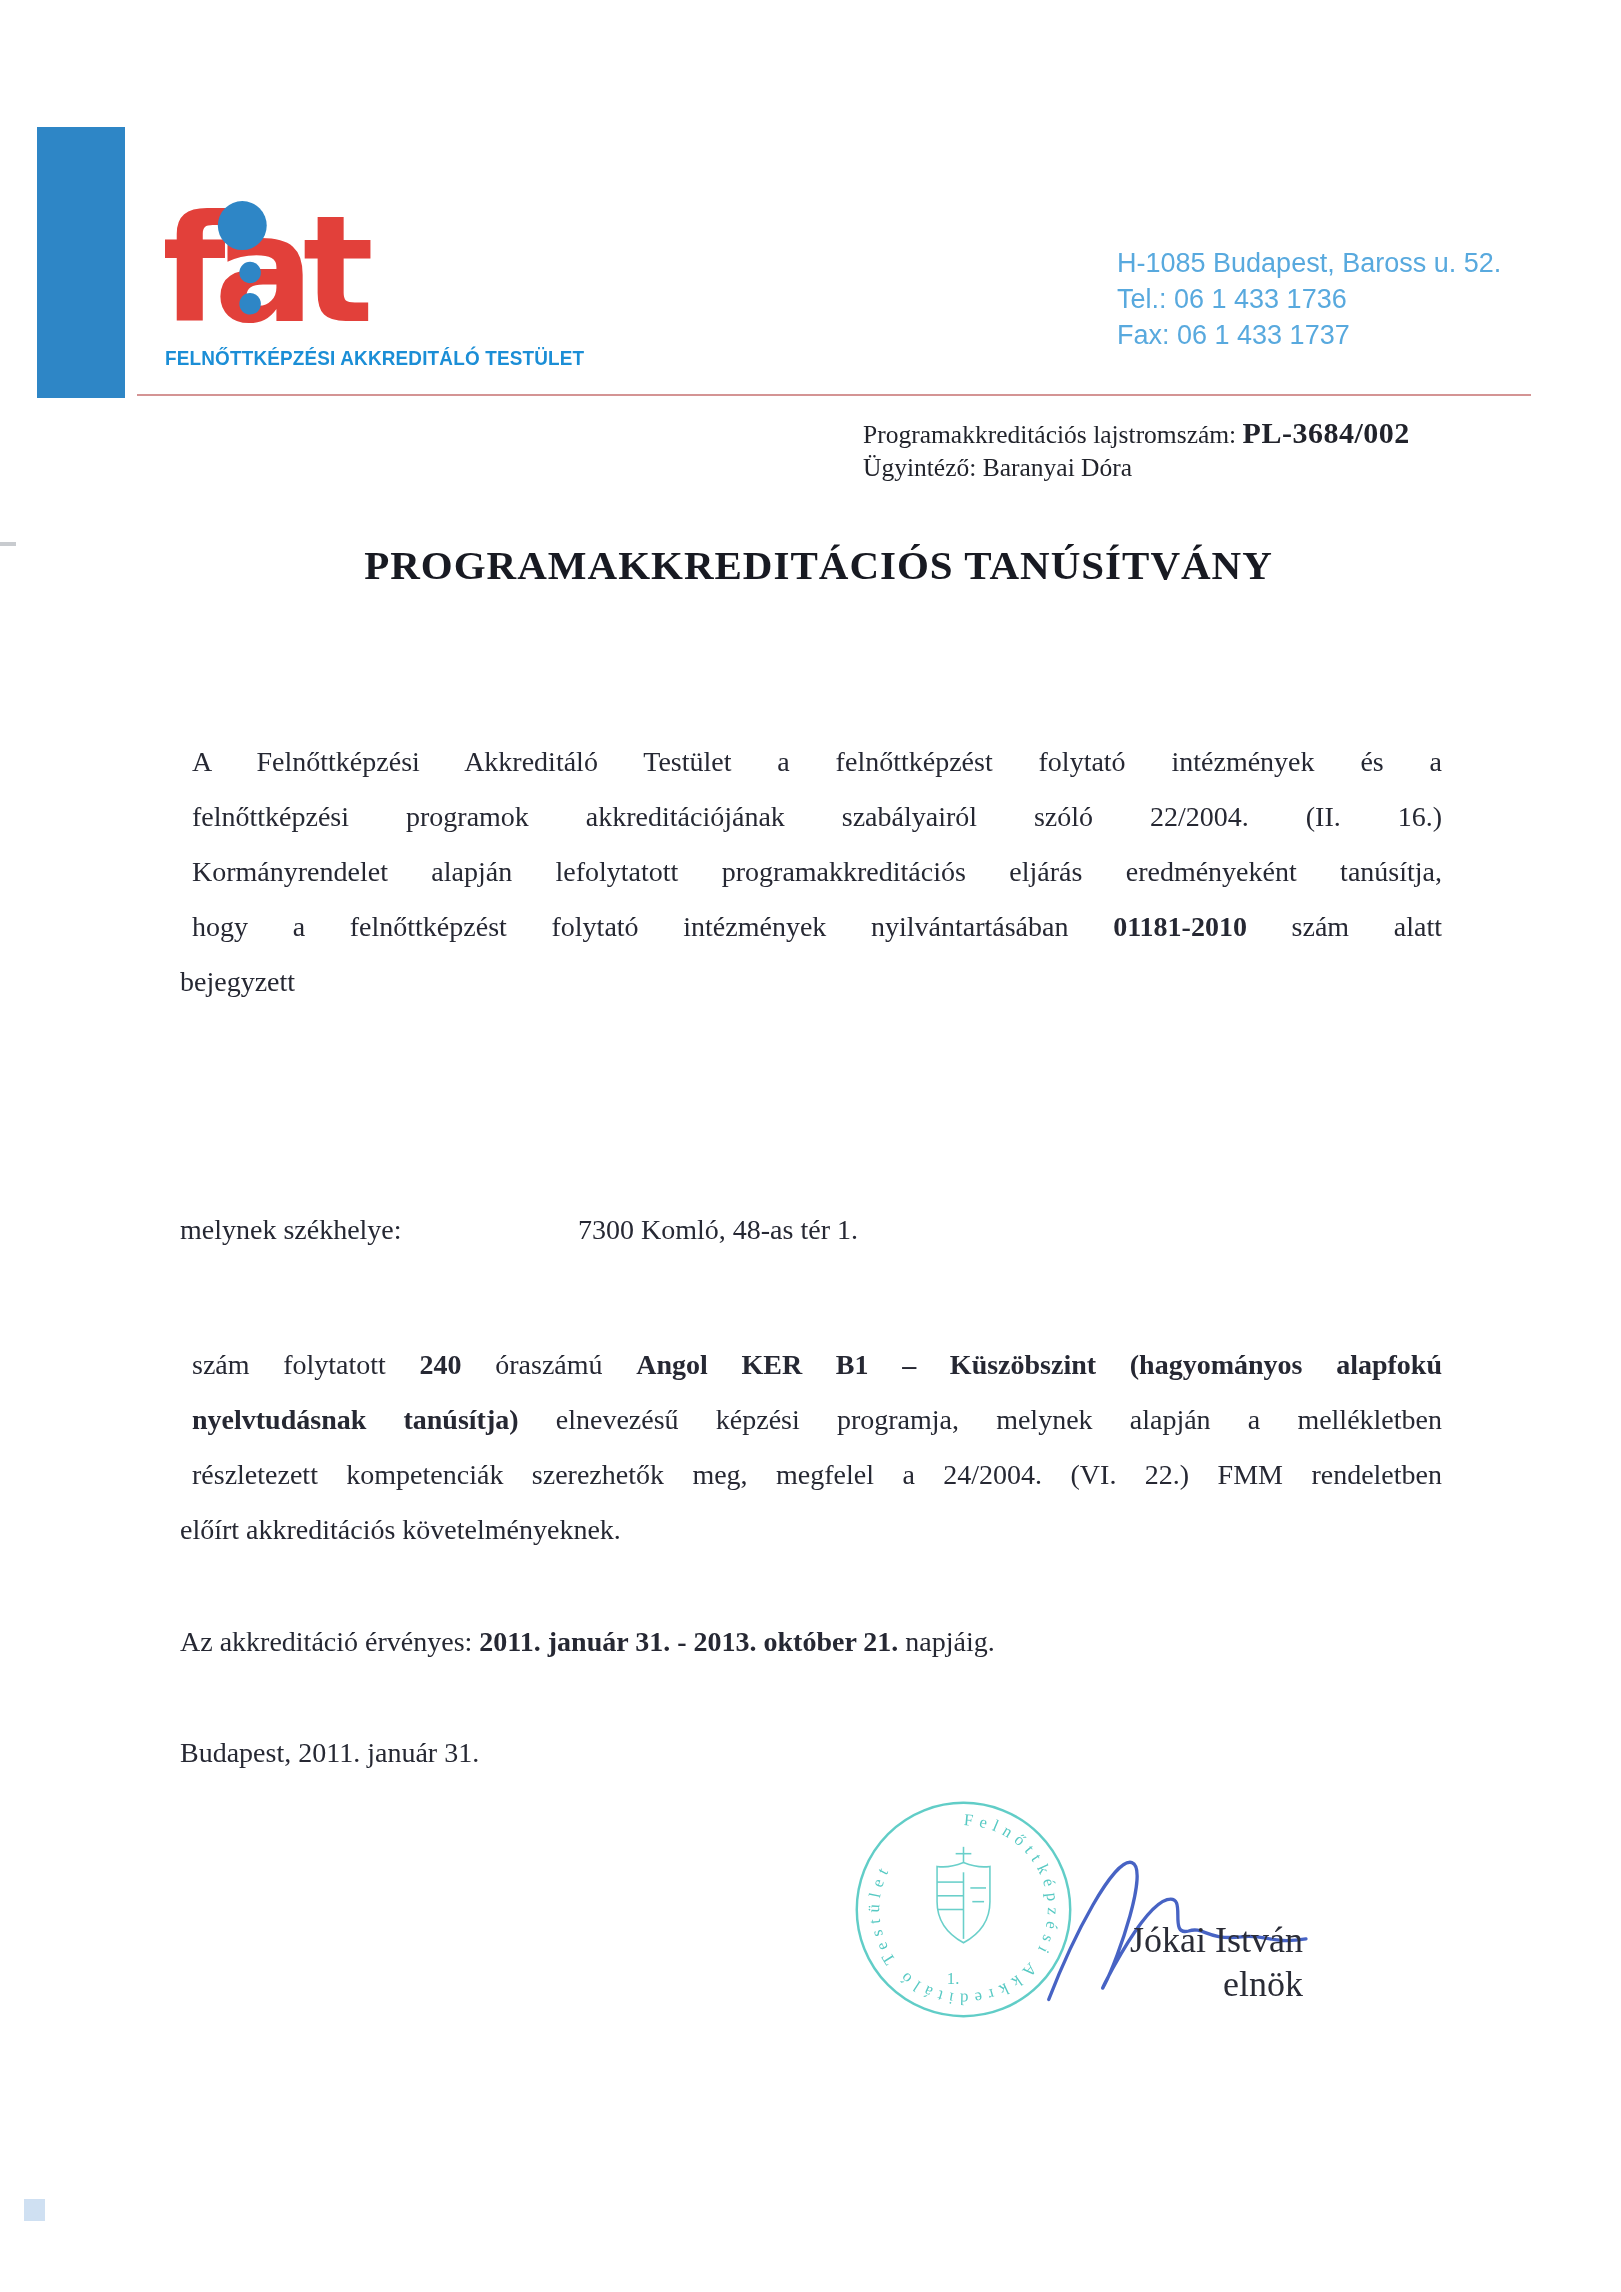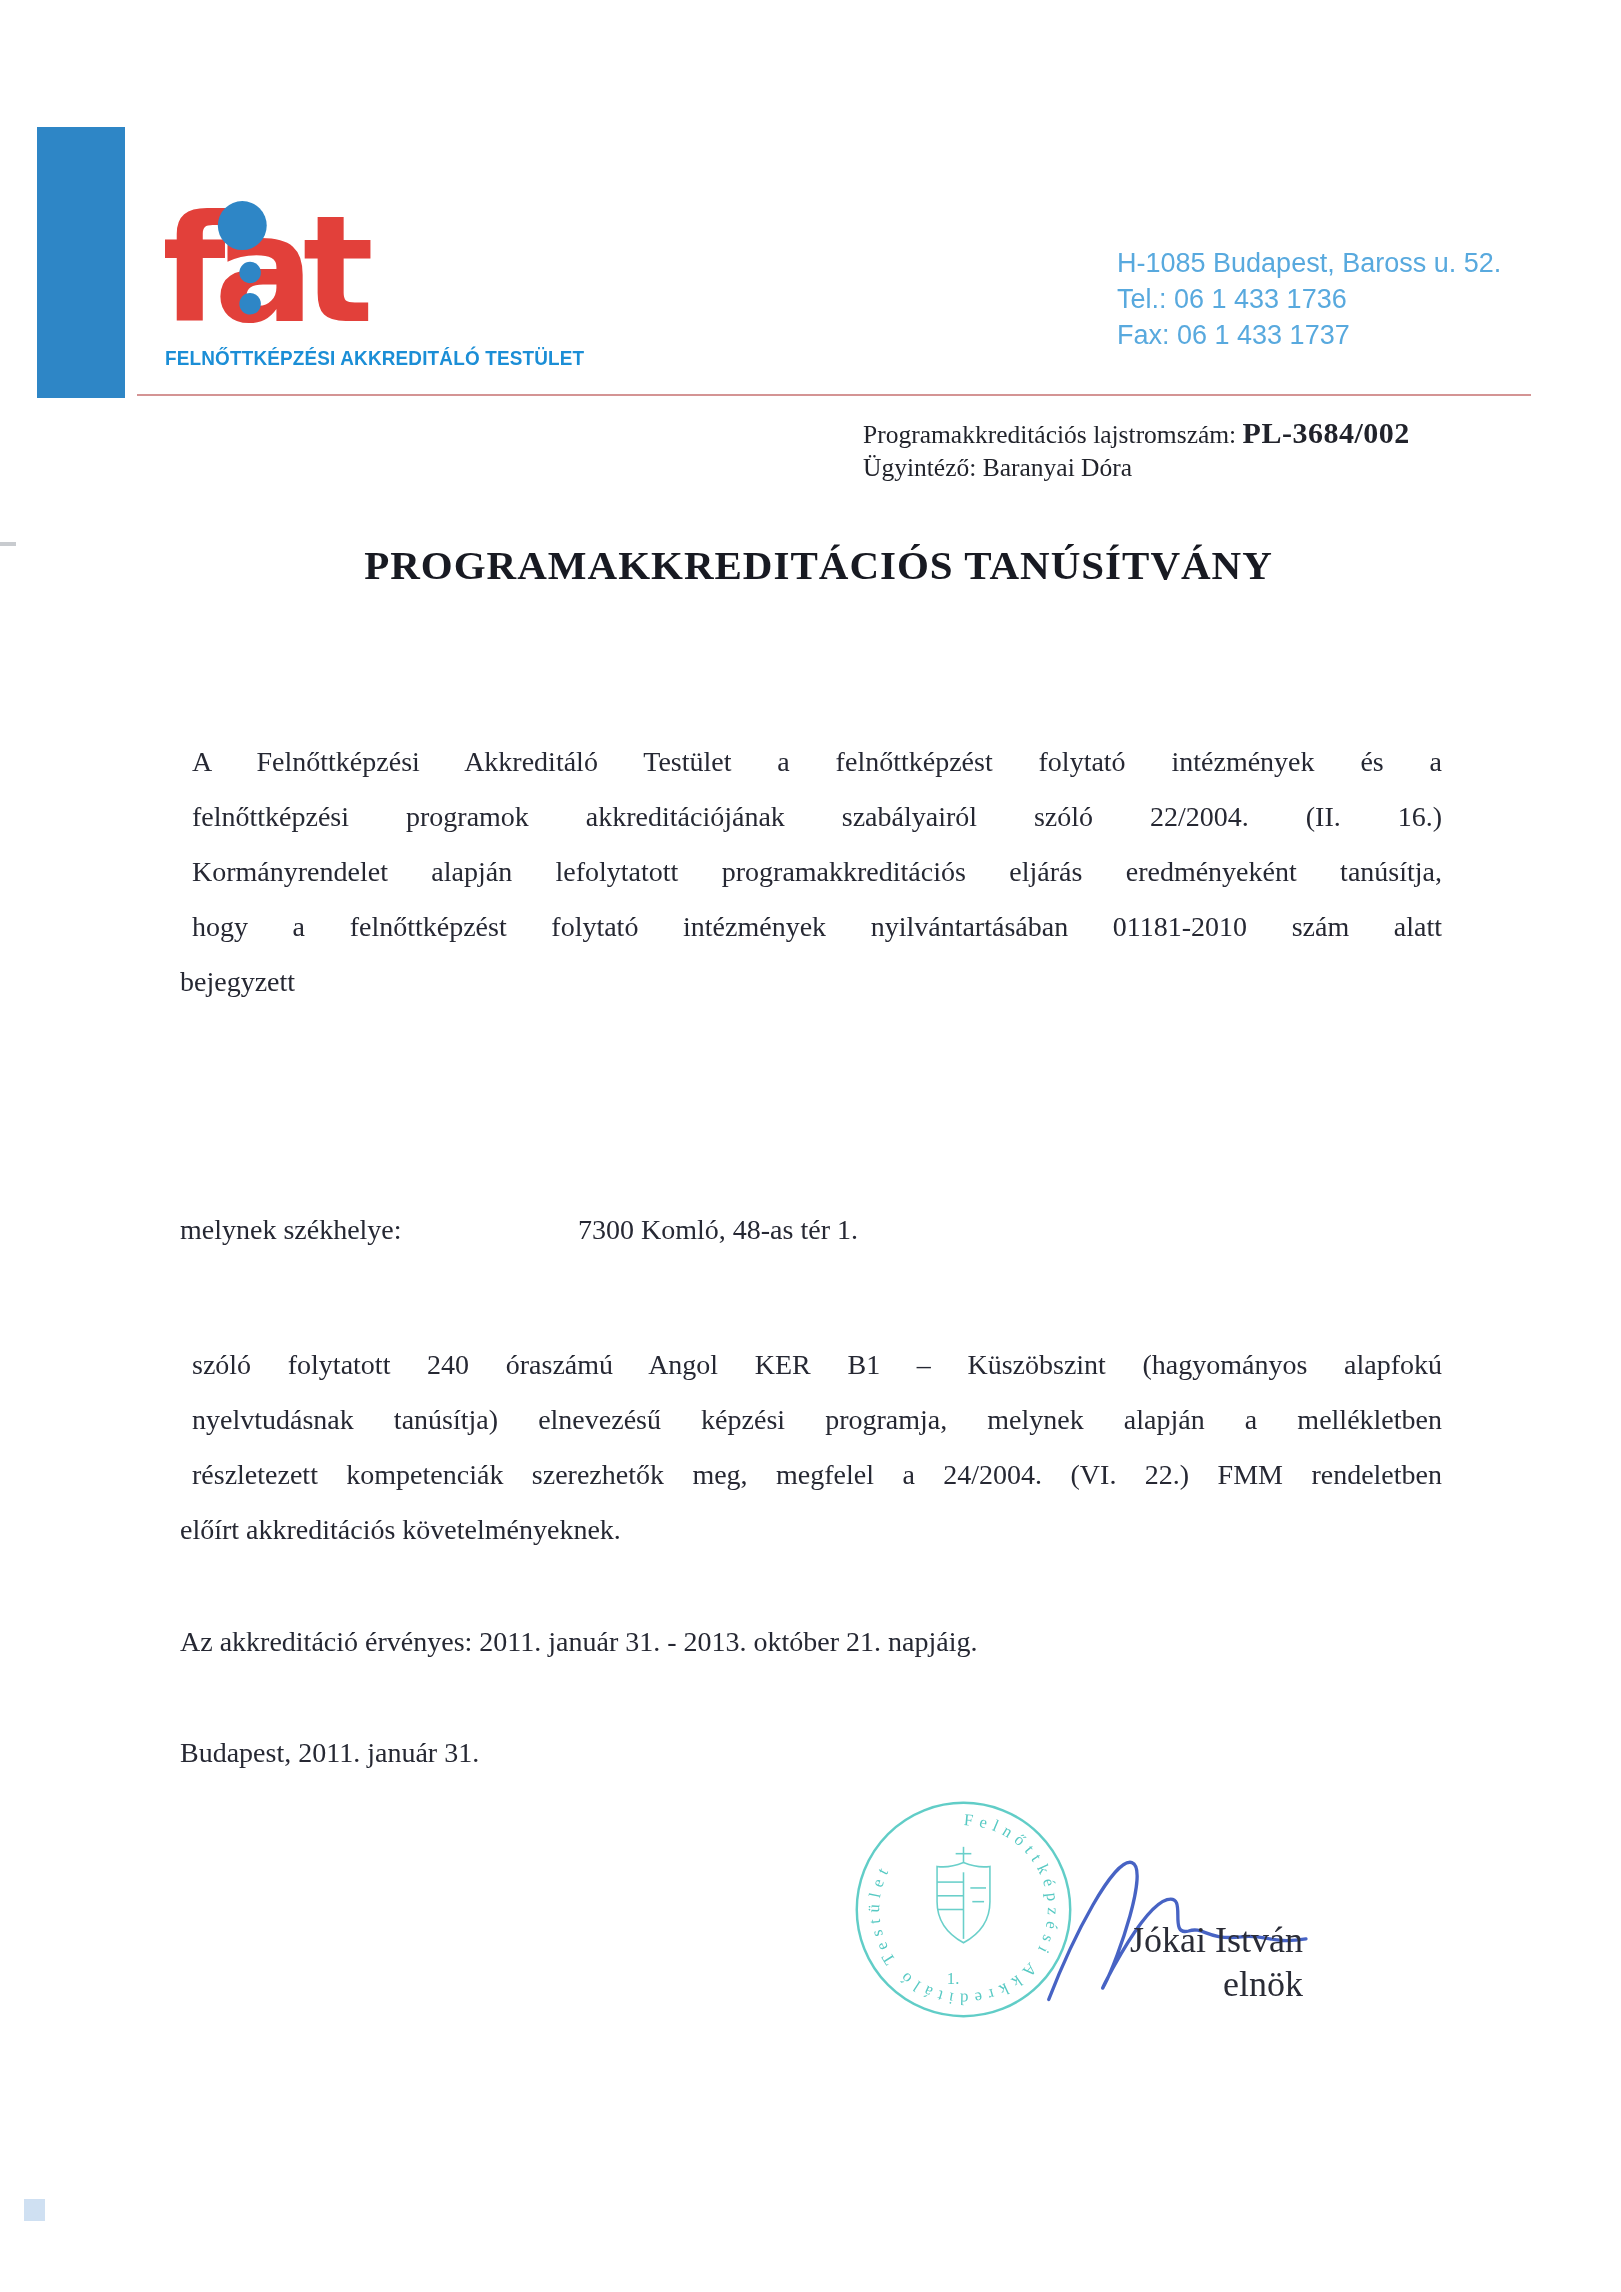--- a/index.html
+++ b/index.html
@@ -40,21 +40,21 @@
   .line{height:55px;line-height:55px;white-space:normal;}
   .jline{text-align:justify;text-align-last:justify;text-justify:inter-word;margin-left:12px;}
   .lline{text-align:left;}
   .para1{top:734px;}
   .institution{top:1126px;text-align:center;font-weight:bold;font-size:30px;}
   .seatrow{top:1202px;}
   .seat-value{position:absolute;left:398px;top:0;}
   .para2{top:1337px;}
   .validity{top:1614px;}
   .dateline{top:1725px;}
-  b{font-weight:normal;}
+  b{font-weight:bold;}
   
   .stamp{position:absolute;left:846px;top:1792px;}
   .sig-script{position:absolute;left:1024px;top:1843px;}
   .sig-block{position:absolute;left:1068px;top:1919px;width:235px;text-align:right;font-size:36px;color:#2a2c36;}
   .sig-role{margin-top:2px;}
   
   .artifact-dash{position:absolute;left:0;top:542px;width:15.7px;height:3.9px;background:#9aa0a8;opacity:.55;}
   .artifact-square{position:absolute;left:23.5px;top:2199px;width:21.6px;height:21.6px;background:#cfe0f2;}
 </style>
 </head>
@@ -97,21 +97,21 @@
     <div class="line lline">bejegyzett</div>
   </div>
 
 
   <div class="col seatrow" style="height:55px;line-height:55px;">
     <span>melynek székhelye:</span>
     <span class="seat-value">7300 Komló, 48-as tér 1.</span>
   </div>
 
   <div class="col para2">
-    <div class="line jline"><span>szóló folytatott </span><b>240</b><span> óraszámú </span><b>Angol KER B1 – Küszöbszint (hagyományos alapfokú</b></div>
+    <div class="line jline"><span>szám folytatott </span><b>240</b><span> óraszámú </span><b>Angol KER B1 – Küszöbszint (hagyományos alapfokú</b></div>
     <div class="line jline"><b>nyelvtudásnak tanúsítja)</b><span> elnevezésű képzési programja, melynek alapján a mellékletben</span></div>
     <div class="line jline">részletezett kompetenciák szerezhetők meg, megfelel a 24/2004. (VI. 22.) FMM rendeletben</div>
     <div class="line lline">előírt akkreditációs követelményeknek.</div>
   </div>
 
   <div class="col validity" style="height:55px;line-height:55px;"><span>Az akkreditáció érvényes: </span><b>2011. január 31. - 2013. október 21.</b><span> napjáig.</span></div>
 
   <div class="col dateline" style="height:55px;line-height:55px;">Budapest, 2011. január 31.</div>
 
   <svg class="stamp" width="235" height="235" viewBox="0 0 240 240">

